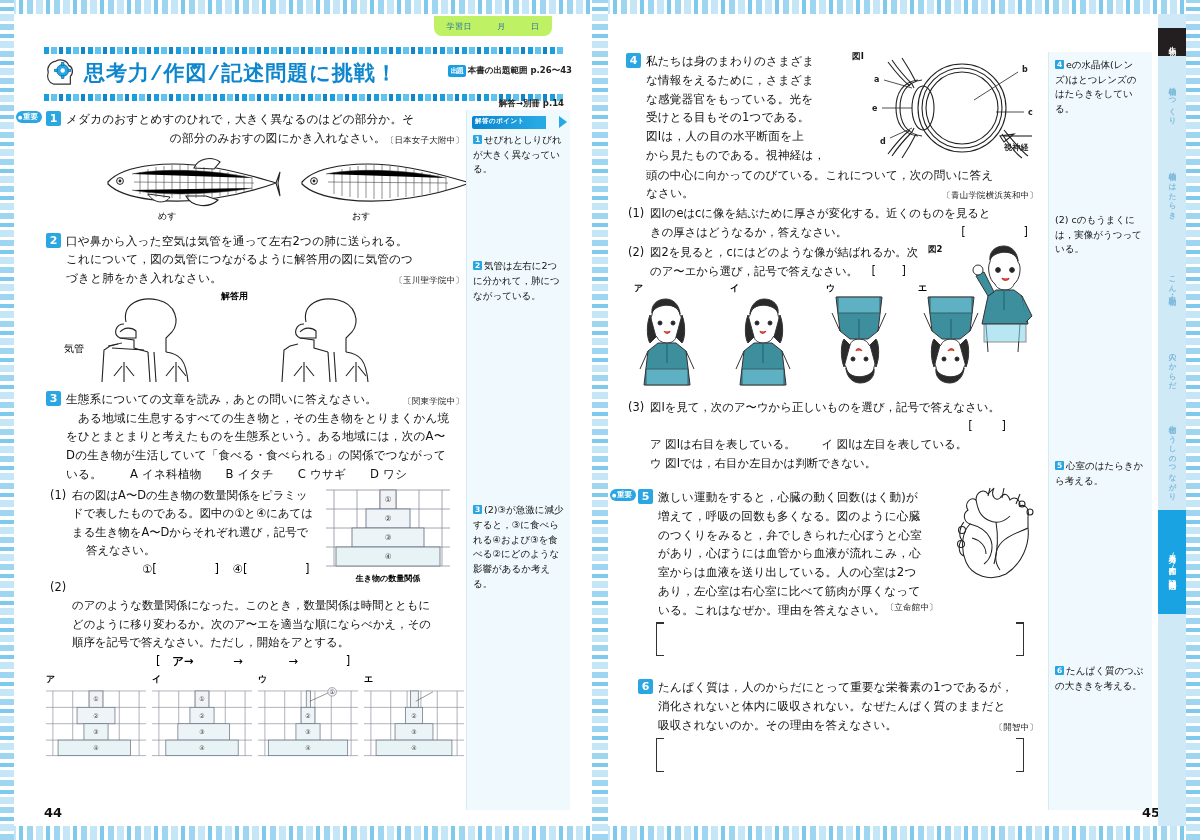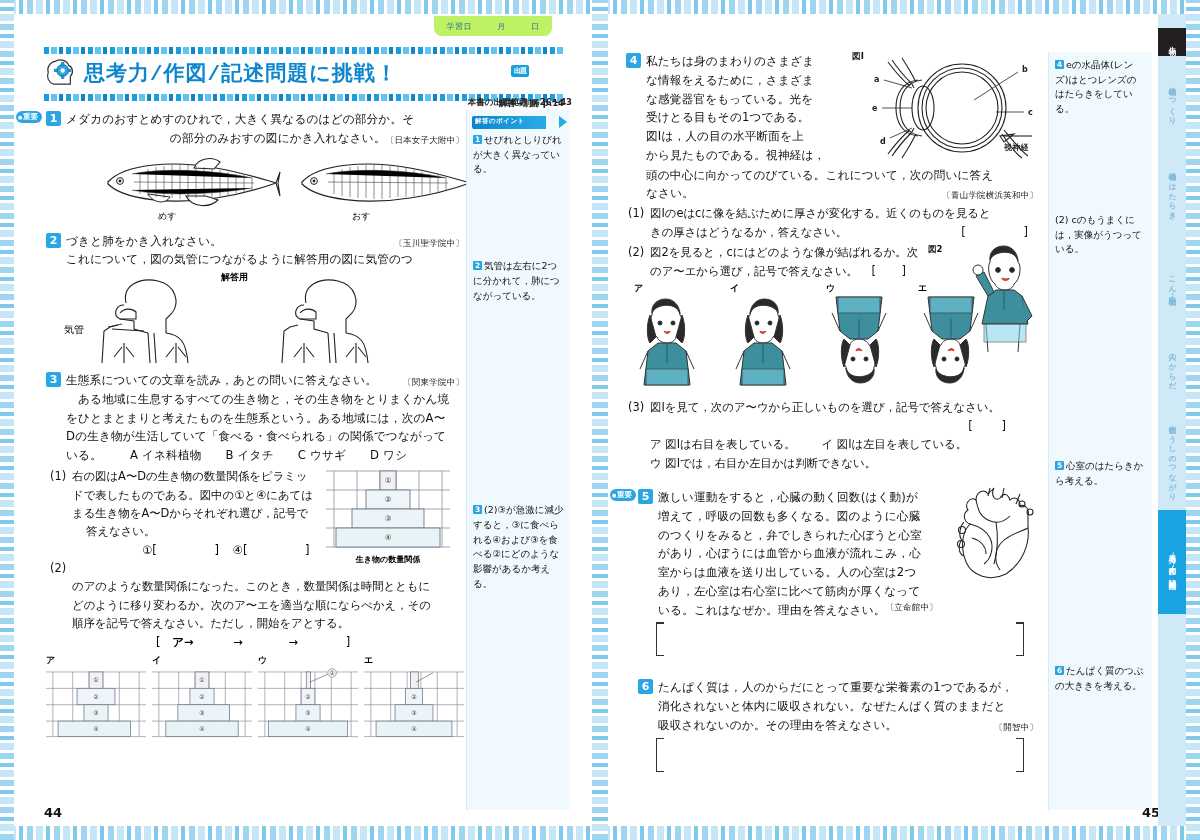--- a/index.html
+++ b/index.html
@@ -67,22 +67,22 @@
     display:flex; align-items:center;
   }
   #head-gear-icon { width:34px; height:34px; flex:0 0 34px; }
   #page-title {
     font-family:Liberation Mono, monospace;
     font-weight:bold; font-size:21px; color:#0d86cd;
     letter-spacing:1px; margin-left:6px; white-space:nowrap;
   }
   #scope-badge {
     position:absolute; right:2px; top:11px;
-    display:flex; align-items:center; gap:20px;
-    font-size:8.5px; font-weight:bold; color:#222;flex-direction:column;
+    display:flex; align-items:center; gap:2px;
+    font-size:8.5px; font-weight:bold; color:#222;
   }
   #scope-badge .bk-ic {
     background:#1a9ee0; color:#fff; font-size:7px; padding:1px 3px;
     border-radius:2px; letter-spacing:-1px;
   }
   #answer-ref {
     position:absolute; left:30px; top:84px; width:520px;
     text-align:right; font-size:8.5px; color:#222; font-weight:bold;
   }
 
@@ -275,25 +275,26 @@
           </g>
         </svg>
         <div style="position:absolute;left:306px;top:58px;font-size:9px;">おす</div>
       </div>
     </div>
 
     <div class="q" style="margin-top:6px;">
       <div class="q-head">
         <div class="qnum">2</div>
         <div class="qbody" style="width:398px;">
+          <div>口や鼻から入った空気は気管を通って左右2つの肺に送られる。</div>
+          <div>これについて，図の気管につながるように解答用の図に気管のつ</div>
           <div style="display:flex;justify-content:space-between;align-items:flex-end;">
             <span>づきと肺をかき入れなさい。</span>
             <span class="src">〔玉川聖学院中〕</span>
           </div>
-          <div>これについて，図の気管につながるように解答用の図に気管のつ</div>
         </div>
       </div>
       <div style="position:relative;height:92px;margin-top:2px;">
         <div style="position:absolute;left:175px;top:0;font-size:9px;font-weight:bold;">解答用</div>
         <div style="position:absolute;left:18px;top:52px;font-size:10px;">気管</div>
         <svg width="130" height="90" viewBox="0 0 130 90" style="position:absolute;left:42px;top:4px;">
           <g fill="none" stroke="#222" stroke-width="1.1">
             <path d="M38 28 C34 10 52 2 70 6 C88 10 92 28 84 38 L78 44 L78 58"></path>
             <path d="M36 30 C28 30 24 40 32 44 L46 46 L46 54 L60 58"></path>
             <path d="M32 38 C36 33 44 33 48 37 L48 44 L32 44"></path>

